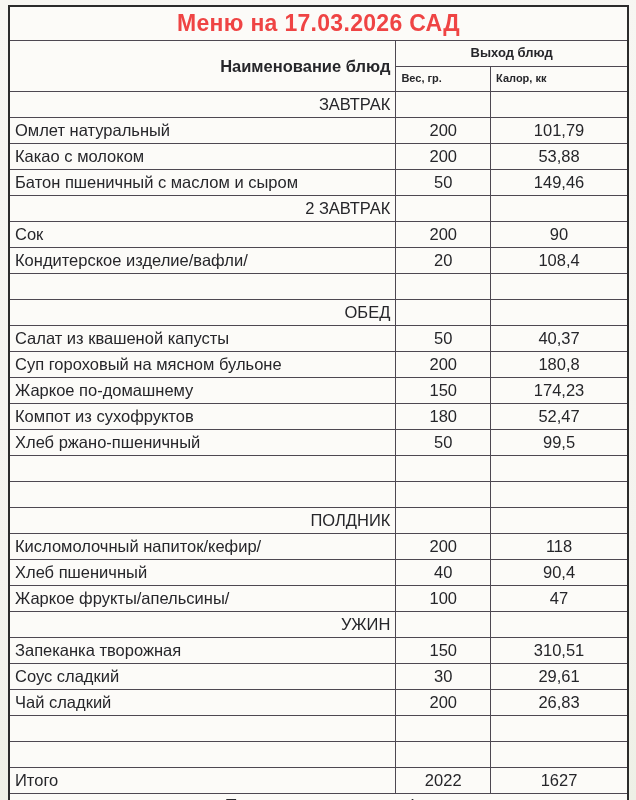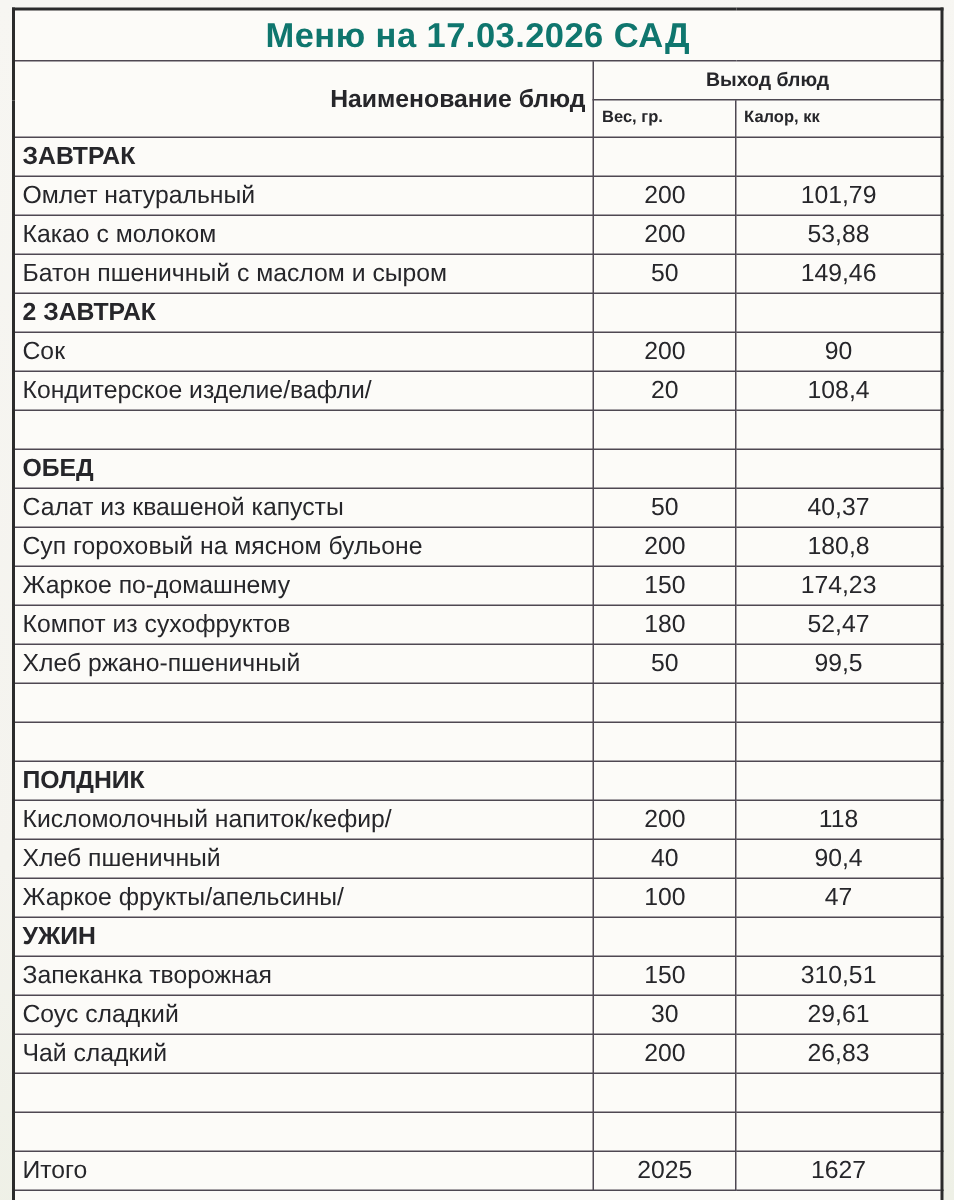--- a/index.html
+++ b/index.html
@@ -39,21 +39,21 @@
     font-size: 16.5px;
     line-height: 1.25;
   }
 
   tr.title-row th {
     height: 33px;
     font-size: 23px;
     font-weight: bold;
     text-align: center;
     letter-spacing: 0.3px;
-    color: #0f766e;
+    color: #ef4444;
   }
   thead th {
     font-weight: bold;
     color: #26262a;
   }
   th.h-name {
     text-align: right;
     font-size: 16.5px;
   }
   th.h-output {
@@ -65,22 +65,22 @@
     height: 24px;
     text-align: left;
     font-size: 11px;
   }
 
   tbody td { height: 25px; }
   td.col-name { text-align: left; }
   td.col-num { text-align: center; }
 
   tr.row-section td.col-name {
-    font-weight: bold;
-    text-align: left;
+    font-weight: normal;
+    text-align: right;
   }
   tr.row-total td.col-name { font-weight: normal; }
 
   tfoot td {
     height: 26px;
     text-align: center;
     font-style: italic;
     font-size: 17.5px;
     color: #2a2a2e;
   }
@@ -234,21 +234,21 @@
           <td class="col-num"></td>
           <td class="col-num"></td>
         </tr>
         <tr class="row-empty">
           <td class="col-name"></td>
           <td class="col-num"></td>
           <td class="col-num"></td>
         </tr>
         <tr class="row-total">
           <td class="col-name">Итого</td>
-          <td class="col-num">2025</td>
+          <td class="col-num">2022</td>
           <td class="col-num">1627</td>
         </tr>
       </tbody>
     <tfoot>
       <tr>
         <td colspan="3">Приятного аппетита!</td>
       </tr>
     </tfoot>
   </table>
 </div>

